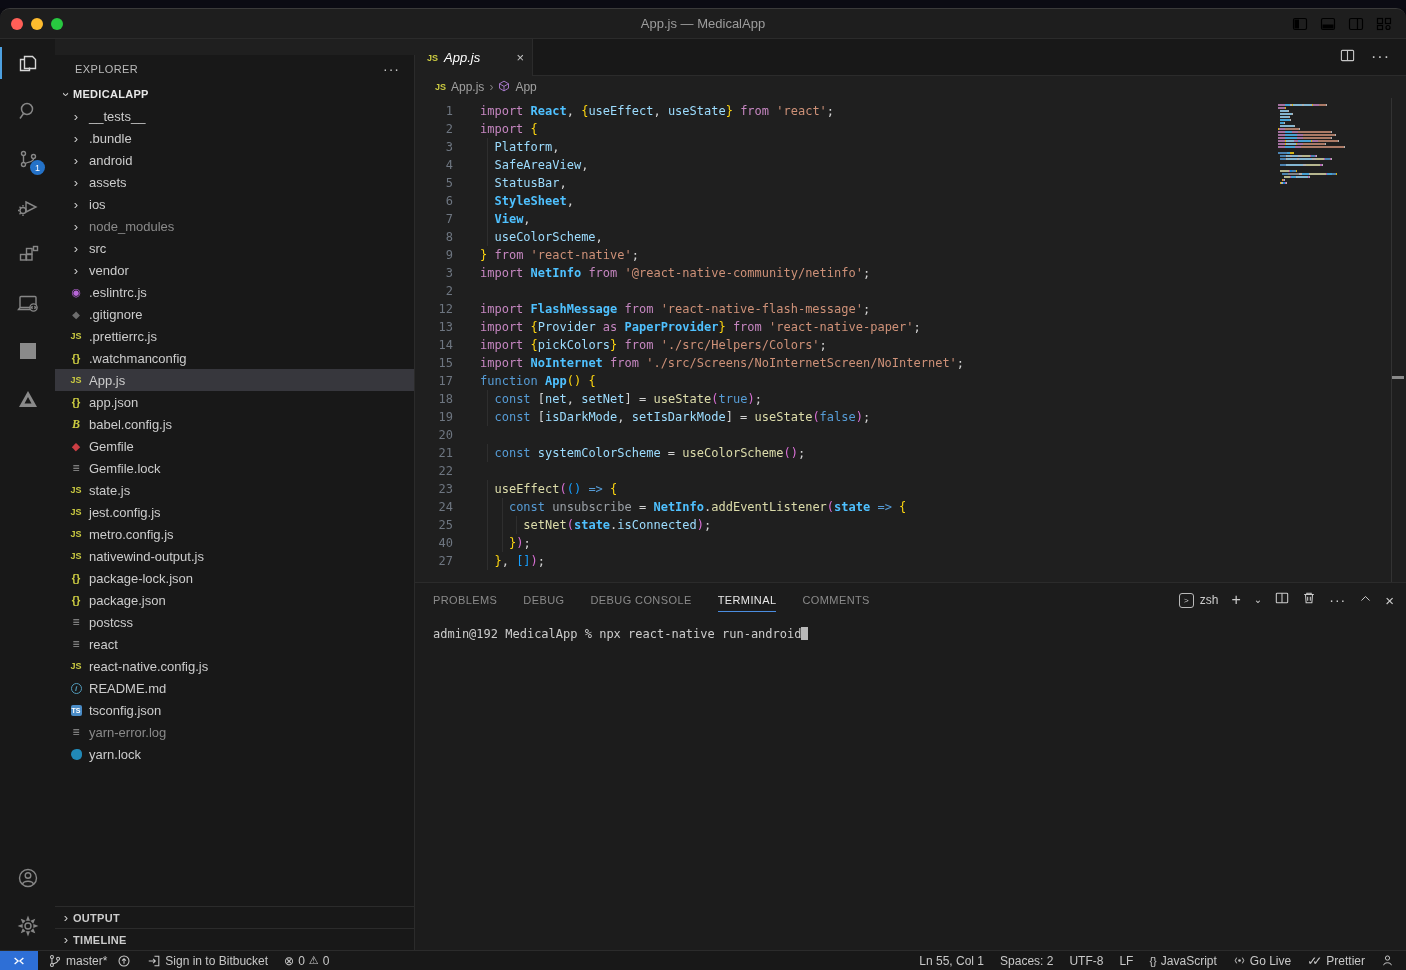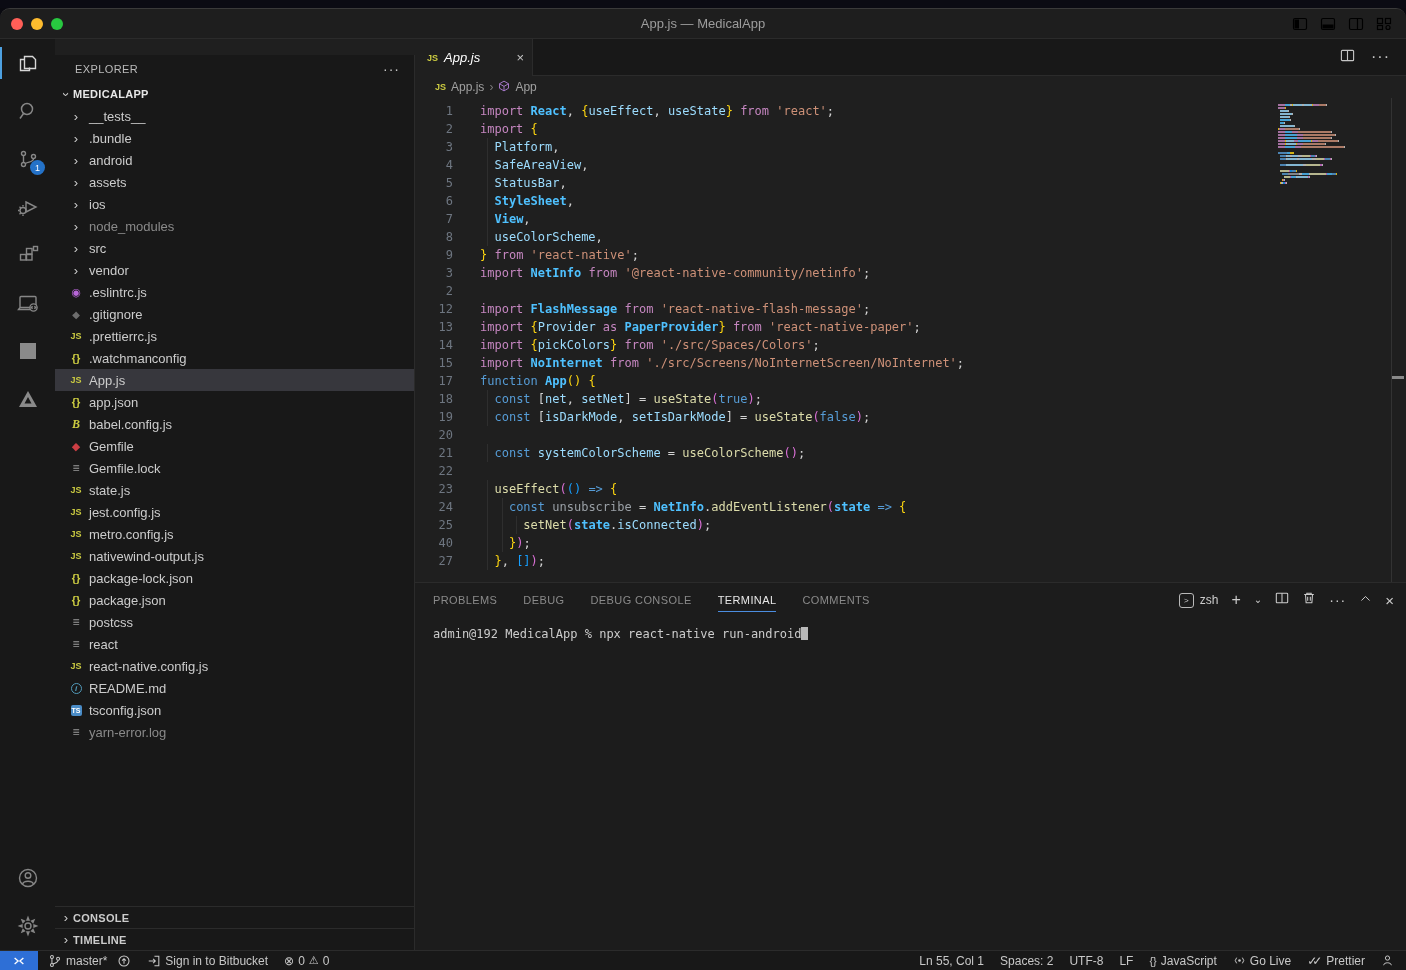--- a/index.html
+++ b/index.html
@@ -426,24 +426,30 @@
               <span class="fi-ts">TS</span>
             </span>
             <span class="flabel">tsconfig.json</span>
           </div>
           <div class="frow dim">
             <span class="slot">
               <span class="fi-lines">≡</span>
             </span>
             <span class="flabel">yarn-error.log</span>
           </div>
+          <div class="frow">
+            <span class="slot">
+              <span class="fi-yarn"></span>
+            </span>
+            <span class="flabel">yarn.lock</span>
+          </div>
         </div>
       <div class="sb-bottomsec">
         <span class="chev">›</span>
-        <span>CONSOLE</span>
+        <span>OUTPUT</span>
       </div>
       <div class="sb-bottomsec">
         <span class="chev">›</span>
         <span>TIMELINE</span>
       </div>
     </div>
 
     <div class="editorcol">
       <div class="tabbar">
         <div class="tab">
@@ -480,21 +486,21 @@
             <div class="code-line"><span class="lnum">4</span><span class="ltext"><i class="guide" style="left: 7.22px;"></i><span class="tk-ws">  </span><span class="tk-var">SafeAreaView</span><span class="tk-pun">,</span></span></div>
             <div class="code-line"><span class="lnum">5</span><span class="ltext"><i class="guide" style="left: 7.22px;"></i><span class="tk-ws">  </span><span class="tk-var">StatusBar</span><span class="tk-pun">,</span></span></div>
             <div class="code-line"><span class="lnum">6</span><span class="ltext"><i class="guide" style="left: 7.22px;"></i><span class="tk-ws">  </span><span class="tk-cls">StyleSheet</span><span class="tk-pun">,</span></span></div>
             <div class="code-line"><span class="lnum">7</span><span class="ltext"><i class="guide" style="left: 7.22px;"></i><span class="tk-ws">  </span><span class="tk-cls">View</span><span class="tk-pun">,</span></span></div>
             <div class="code-line"><span class="lnum">8</span><span class="ltext"><i class="guide" style="left: 7.22px;"></i><span class="tk-ws">  </span><span class="tk-var">useColorScheme</span><span class="tk-pun">,</span></span></div>
             <div class="code-line"><span class="lnum">9</span><span class="ltext"><span class="tk-br1">}</span><span class="tk-kw"> from </span><span class="tk-str">'react-native'</span><span class="tk-pun">;</span></span></div>
             <div class="code-line"><span class="lnum">3</span><span class="ltext"><span class="tk-kw">import </span><span class="tk-cls">NetInfo</span><span class="tk-kw"> from </span><span class="tk-str">'@react-native-community/netinfo'</span><span class="tk-pun">;</span></span></div>
             <div class="code-line"><span class="lnum">2</span></div>
             <div class="code-line"><span class="lnum">12</span><span class="ltext"><span class="tk-kw">import </span><span class="tk-cls">FlashMessage</span><span class="tk-kw"> from </span><span class="tk-str">'react-native-flash-message'</span><span class="tk-pun">;</span></span></div>
             <div class="code-line"><span class="lnum">13</span><span class="ltext"><span class="tk-kw">import </span><span class="tk-br1">{</span><span class="tk-var">Provider</span><span class="tk-kw"> as </span><span class="tk-cls">PaperProvider</span><span class="tk-br1">}</span><span class="tk-kw"> from </span><span class="tk-str">'react-native-paper'</span><span class="tk-pun">;</span></span></div>
-            <div class="code-line"><span class="lnum">14</span><span class="ltext"><span class="tk-kw">import </span><span class="tk-br1">{</span><span class="tk-var">pickColors</span><span class="tk-br1">}</span><span class="tk-kw"> from </span><span class="tk-str">'./src/Spaces/Colors'</span><span class="tk-pun">;</span></span></div>
+            <div class="code-line"><span class="lnum">14</span><span class="ltext"><span class="tk-kw">import </span><span class="tk-br1">{</span><span class="tk-var">pickColors</span><span class="tk-br1">}</span><span class="tk-kw"> from </span><span class="tk-str">'./src/Helpers/Colors'</span><span class="tk-pun">;</span></span></div>
             <div class="code-line"><span class="lnum">15</span><span class="ltext"><span class="tk-kw">import </span><span class="tk-cls">NoInternet</span><span class="tk-kw"> from </span><span class="tk-str">'./src/Screens/NoInternetScreen/NoInternet'</span><span class="tk-pun">;</span></span></div>
             <div class="code-line"><span class="lnum">17</span><span class="ltext"><span class="tk-kw2">function </span><span class="tk-cls">App</span><span class="tk-br1">() {</span></span></div>
             <div class="code-line"><span class="lnum">18</span><span class="ltext"><i class="guide" style="left: 7.22px;"></i><span class="tk-ws">  </span><span class="tk-kw2">const </span><span class="tk-pun">[</span><span class="tk-var">net</span><span class="tk-pun">, </span><span class="tk-var">setNet</span><span class="tk-pun">] = </span><span class="tk-fn">useState</span><span class="tk-br2">(</span><span class="tk-kw2">true</span><span class="tk-br2">)</span><span class="tk-pun">;</span></span></div>
             <div class="code-line"><span class="lnum">19</span><span class="ltext"><i class="guide" style="left: 7.22px;"></i><span class="tk-ws">  </span><span class="tk-kw2">const </span><span class="tk-pun">[</span><span class="tk-var">isDarkMode</span><span class="tk-pun">, </span><span class="tk-var">setIsDarkMode</span><span class="tk-pun">] = </span><span class="tk-fn">useState</span><span class="tk-br2">(</span><span class="tk-kw2">false</span><span class="tk-br2">)</span><span class="tk-pun">;</span></span></div>
             <div class="code-line"><span class="lnum">20</span><span class="ltext"></span></div>
             <div class="code-line"><span class="lnum">21</span><span class="ltext"><i class="guide" style="left: 7.22px;"></i><span class="tk-ws">  </span><span class="tk-kw2">const </span><span class="tk-var">systemColorScheme</span><span class="tk-pun"> = </span><span class="tk-fn">useColorScheme</span><span class="tk-br2">()</span><span class="tk-pun">;</span></span></div>
             <div class="code-line"><span class="lnum">22</span><span class="ltext"></span></div>
             <div class="code-line"><span class="lnum">23</span><span class="ltext"><i class="guide" style="left: 7.22px;"></i><span class="tk-ws">  </span><span class="tk-fn">useEffect</span><span class="tk-br2">(</span><span class="tk-br3">()</span><span class="tk-kw2"> =&gt; </span><span class="tk-br1">{</span></span></div>
             <div class="code-line"><span class="lnum">24</span><span class="ltext"><i class="guide" style="left: 7.22px;"></i><i class="guide" style="left: 21.66px;"></i><span class="tk-ws">    </span><span class="tk-kw2">const </span><span class="tk-dim">unsubscribe</span><span class="tk-pun"> = </span><span class="tk-cls">NetInfo</span><span class="tk-pun">.</span><span class="tk-fn">addEventListener</span><span class="tk-br2">(</span><span class="tk-cls">state</span><span class="tk-kw2"> =&gt; </span><span class="tk-br1">{</span></span></div>
             <div class="code-line"><span class="lnum">25</span><span class="ltext"><i class="guide" style="left: 7.22px;"></i><i class="guide" style="left: 21.66px;"></i><i class="guide" style="left: 36.1px;"></i><span class="tk-ws">      </span><span class="tk-fn">setNet</span><span class="tk-br2">(</span><span class="tk-cls">state</span><span class="tk-pun">.</span><span class="tk-var">isConnected</span><span class="tk-br2">)</span><span class="tk-pun">;</span></span></div>

